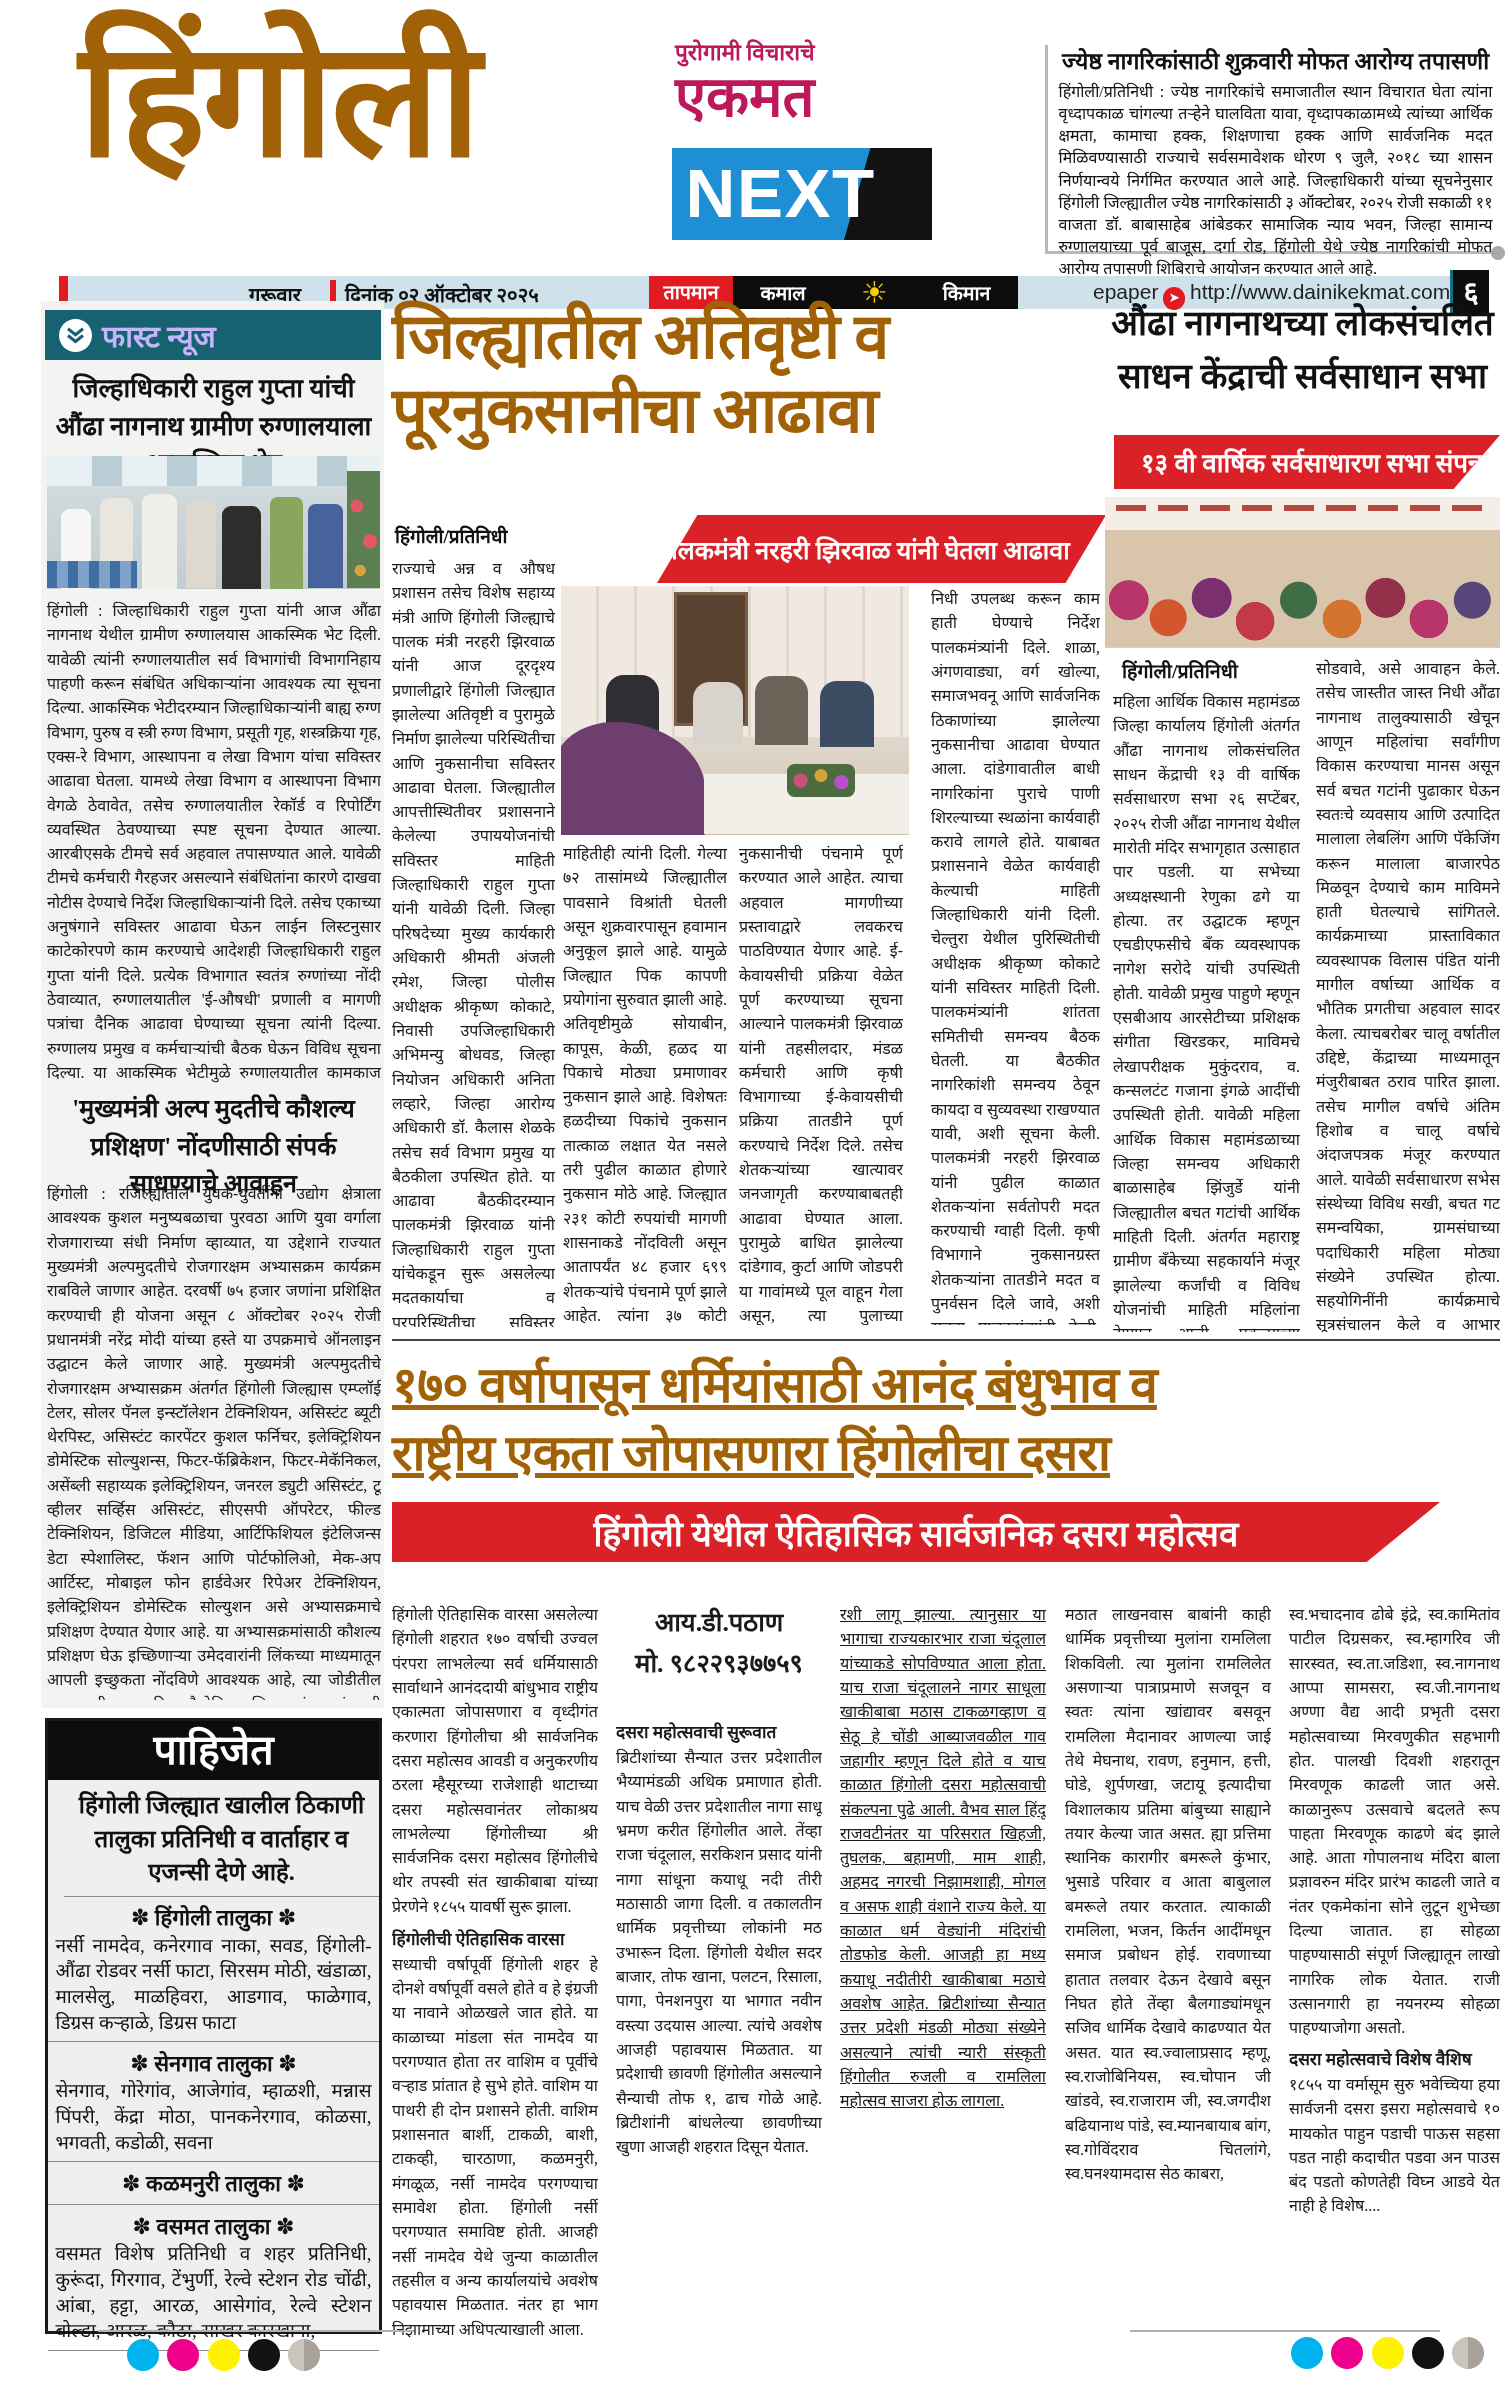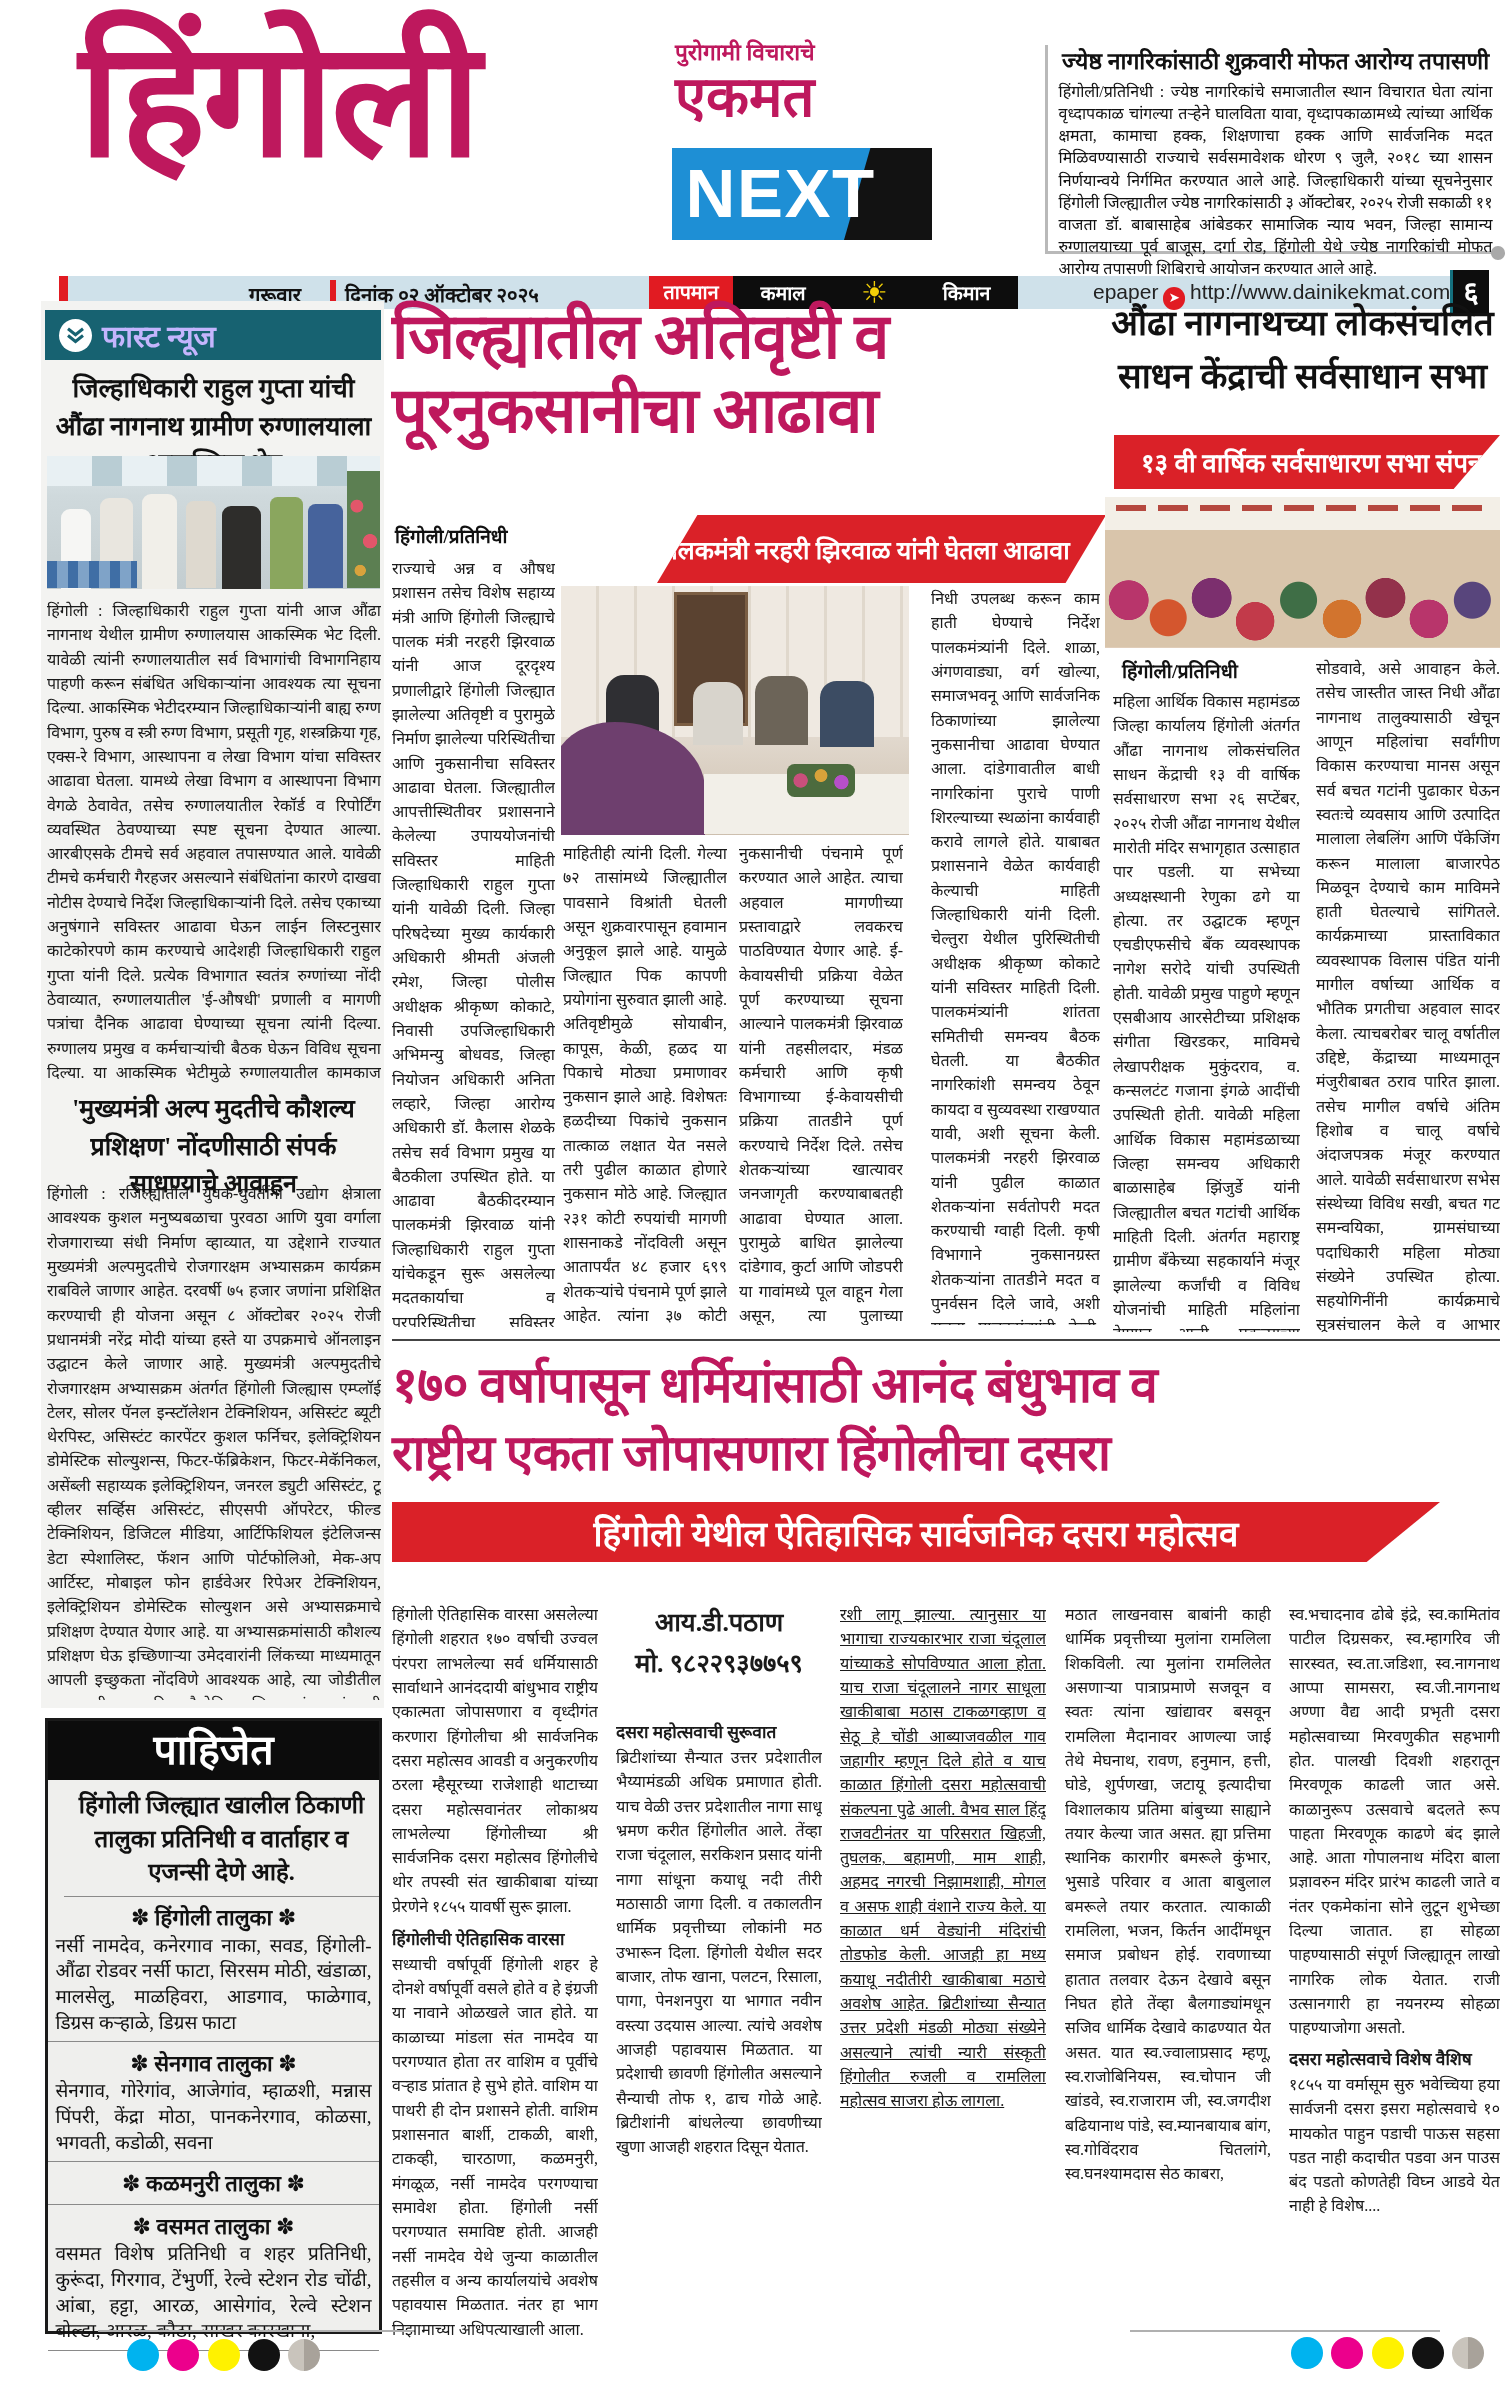--- a/index.html
+++ b/index.html
@@ -1,20 +1,20 @@
 <!DOCTYPE html>
 <html style="font-size:12px"><head>
 <meta charset="utf-8">
 <style>
   html,body{margin:0;padding:0;background:#fff;}
   #page{position:relative;width:1512px;height:2401px;background:#ffffff;overflow:hidden;
         font-family:"Liberation Serif","DejaVu Sans",serif;color:#111;}
   .abs{position:absolute;}
   .jcol{position:absolute;text-align:justify;overflow:hidden;line-height:1.52;font-size:16px;color:#1a1a1a;}
-  .headline{font-weight:bold;color:#be185d;}
+  .headline{font-weight:bold;color:#a16207;}
   
   #masthead-title{left:79px;top:21px;font-size:160px;font-weight:bold;letter-spacing:-3px;line-height:1;}
   #ekmat{left:675px;top:36px;width:196px;text-align:left;color:#be185d;}
   #ekmat .tag{font-size:22.6px;font-weight:bold;}
   #ekmat .name{font-size:56px;font-weight:bold;line-height:1;margin-top:1.5px;}
   #next-logo{left:672px;top:148px;width:260px;height:92px;}
   #next-blue{position:absolute;left:0;top:0;width:226px;height:92px;background:#1e8fd5;
              clip-path:polygon(0 0,100% 0,86% 100%,0 100%);}
   #next-black{position:absolute;left:172px;top:0;width:88px;height:92px;background:#121212;
               clip-path:polygon(30% 0,100% 0,100% 100%,0 100%);}
@@ -78,21 +78,21 @@
   #right-headline{left:1105px;top:298px;width:395px;font-size:35px;font-weight:bold;text-align:center;line-height:1.5;}
   #right-banner{left:1114px;top:435px;width:386px;height:54px;background:#da2128;
                 clip-path:polygon(0 0,100% 0,88% 100%,0 100%);display:flex;align-items:center;}
   #right-banner span{color:#fff;font-size:26px;font-weight:bold;padding-left:27px;}
   #photo3{left:1105px;top:497px;width:395px;height:151px;overflow:hidden;background:linear-gradient(#efe3d8,#e0cdb9);}
   #right-byline{left:1122px;top:657px;font-size:19.6px;font-weight:bold;}
   #right-col1{left:1113px;top:690px;width:187px;height:642px;}
   #right-col2{left:1316px;top:657px;width:184px;height:675px;}
   
   #dasara-rule{left:392px;top:1339px;width:1108px;height:1.5px;background:#444;}
-  #dasara-headline{left:392px;top:1352px;width:1108px;text-align:left;font-size:50px;font-weight:bold;line-height:1.35;letter-spacing:-0.8px;}
+  #dasara-headline{left:392px;top:1352px;width:1108px;text-align:left;font-size:50px;font-weight:bold;line-height:1.35;letter-spacing:-0.8px;text-decoration:underline;}
   #dasara-banner{left:392px;top:1502px;width:1048px;height:60px;background:#da2128;
                  clip-path:polygon(0 0,100% 0,93% 100%,0 100%);display:flex;align-items:center;justify-content:center;}
   #dasara-banner span{color:#fff;font-size:35px;font-weight:bold;}
   .dasara-col{top:1572px;height:756px;margin-top:31px;}
   #dasara-col1{left:392px;width:206px;}
   #dasara-col2{left:616px;width:206px;}
   #dasara-col3{left:840px;width:206px;text-decoration:underline;}
   #dasara-col4{left:1065px;width:206px;}
   #dasara-col5{left:1289px;width:211px;}
   #dasara-author{text-align:center;font-weight:bold;font-size:25.6px;line-height:1.6;margin-bottom:35px;}

